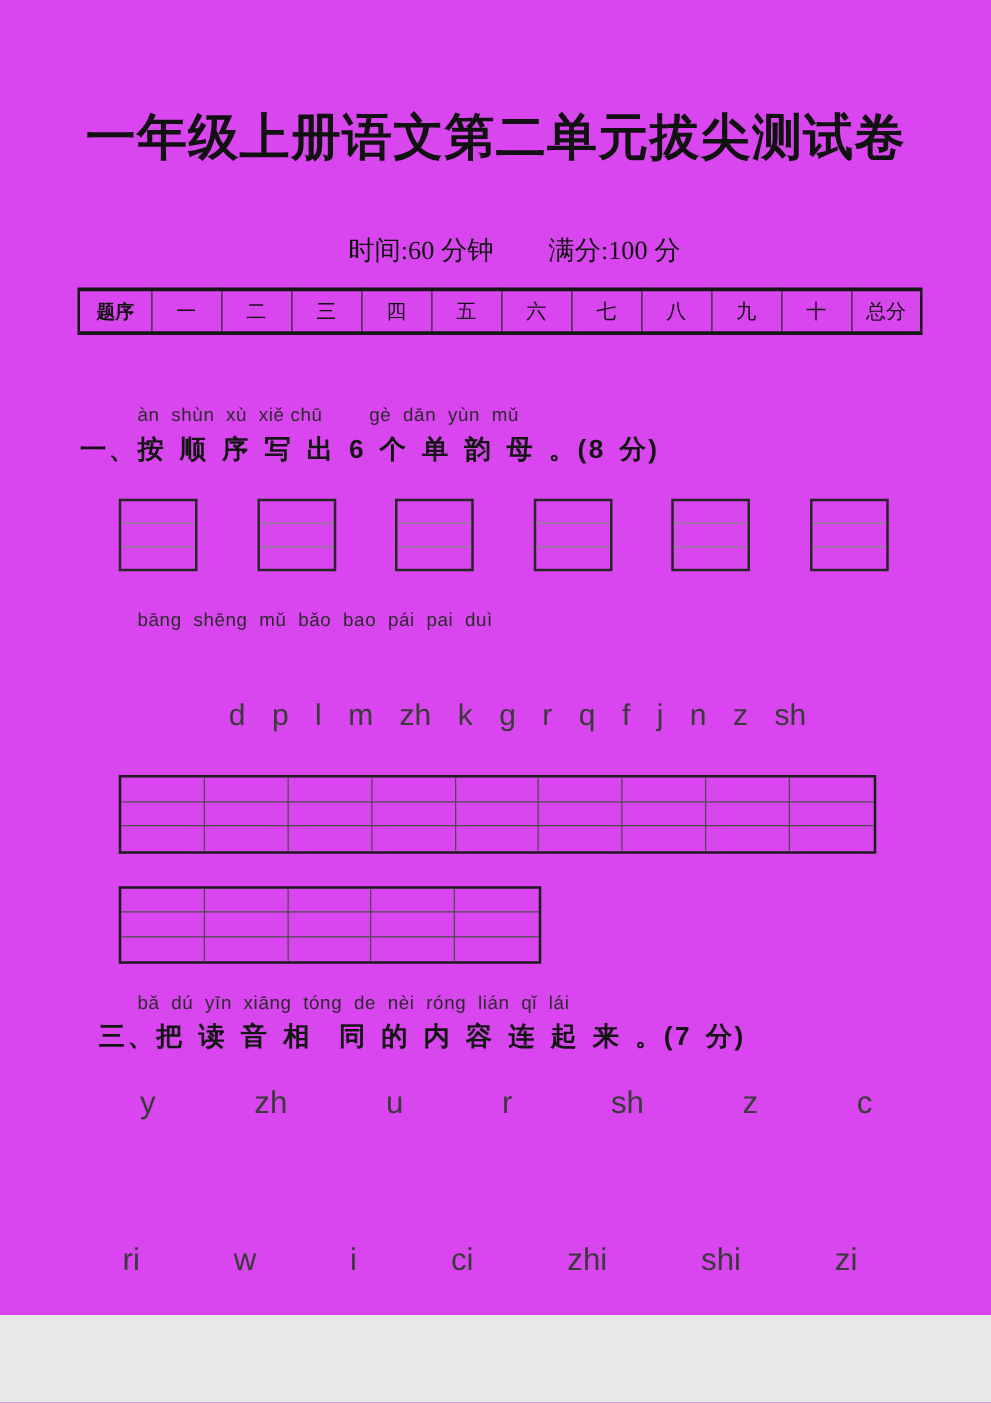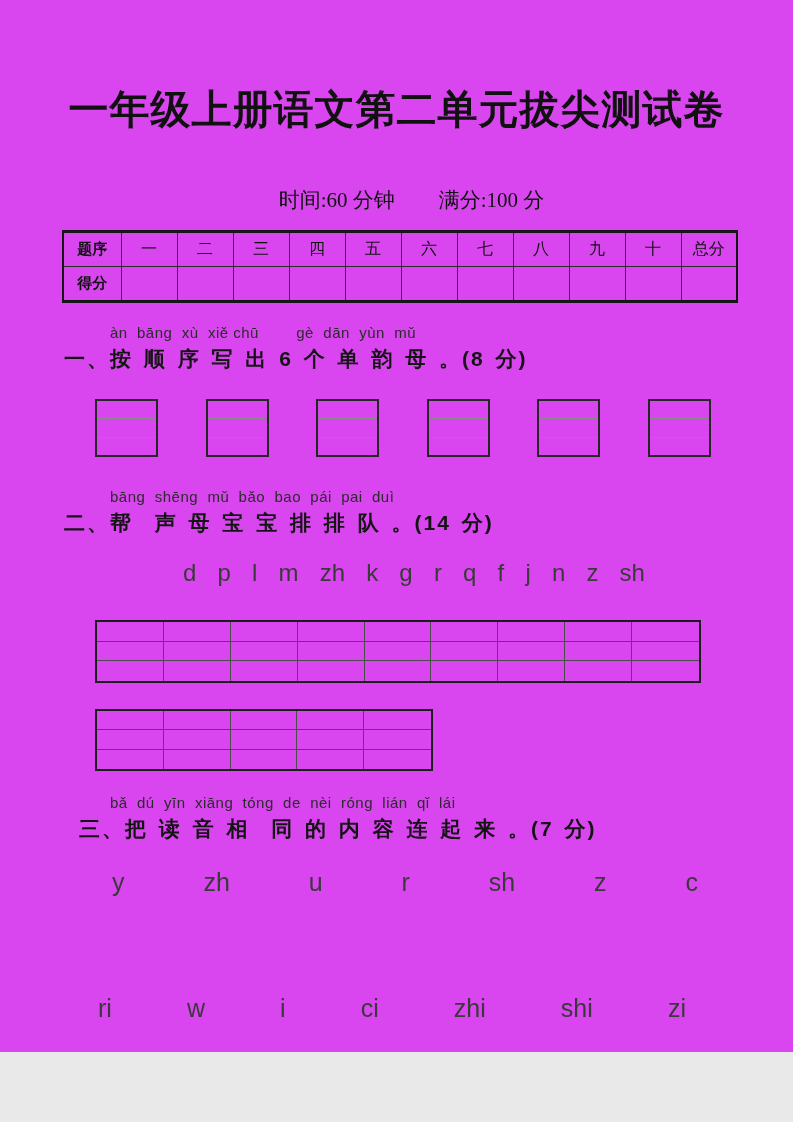--- a/index.html
+++ b/index.html
@@ -92,38 +92,24 @@
       <td>三</td>
       <td>四</td>
       <td>五</td>
       <td>六</td>
       <td>七</td>
       <td>八</td>
       <td>九</td>
       <td>十</td>
       <td>总分</td>
     </tr>
-    <tr>
-      <td class="lab">得分</td>
-      <td></td>
-      <td></td>
-      <td></td>
-      <td></td>
-      <td></td>
-      <td></td>
-      <td></td>
-      <td></td>
-      <td></td>
-      <td></td>
-      <td></td>
-    </tr>
   </tbody>
     </table>
 
-  <div class="pinyin" style="left:110px; top:324px;">àn  bāng  xù  xiě chū        gè  dān  yùn  mǔ</div>
+  <div class="pinyin" style="left:110px; top:324px;">àn  shùn  xù  xiě chū        gè  dān  yùn  mǔ</div>
   <div class="heading" style="left:64px; top:345px;">一、按 顺 序 写 出 6 个 单 韵 母 。(8 分)</div>
 
   <div class="boxes-row">
     <div class="pbox">
         <div class="prow"></div>
         <div class="prow"></div>
         <div class="prow"></div>
       </div>
     <div class="pbox">
         <div class="prow"></div>
@@ -146,21 +132,20 @@
         <div class="prow"></div>
       </div>
     <div class="pbox">
         <div class="prow"></div>
         <div class="prow"></div>
         <div class="prow"></div>
       </div>
   </div>
 
   <div class="pinyin" style="left:110px; top:488px;text-align:center;">bāng  shēng  mǔ  bǎo  bao  pái  pai  duì</div>
-  <div class="heading" style="left:64px; top:509px;">二、帮  声 母 宝 宝 排 排 队 。(14 分)</div>
 
   <div class="letters-row sec2">
     <span>d</span>
     <span>p</span>
     <span>l</span>
     <span>m</span>
     <span>zh</span>
     <span>k</span>
     <span>g</span>
     <span>r</span>

